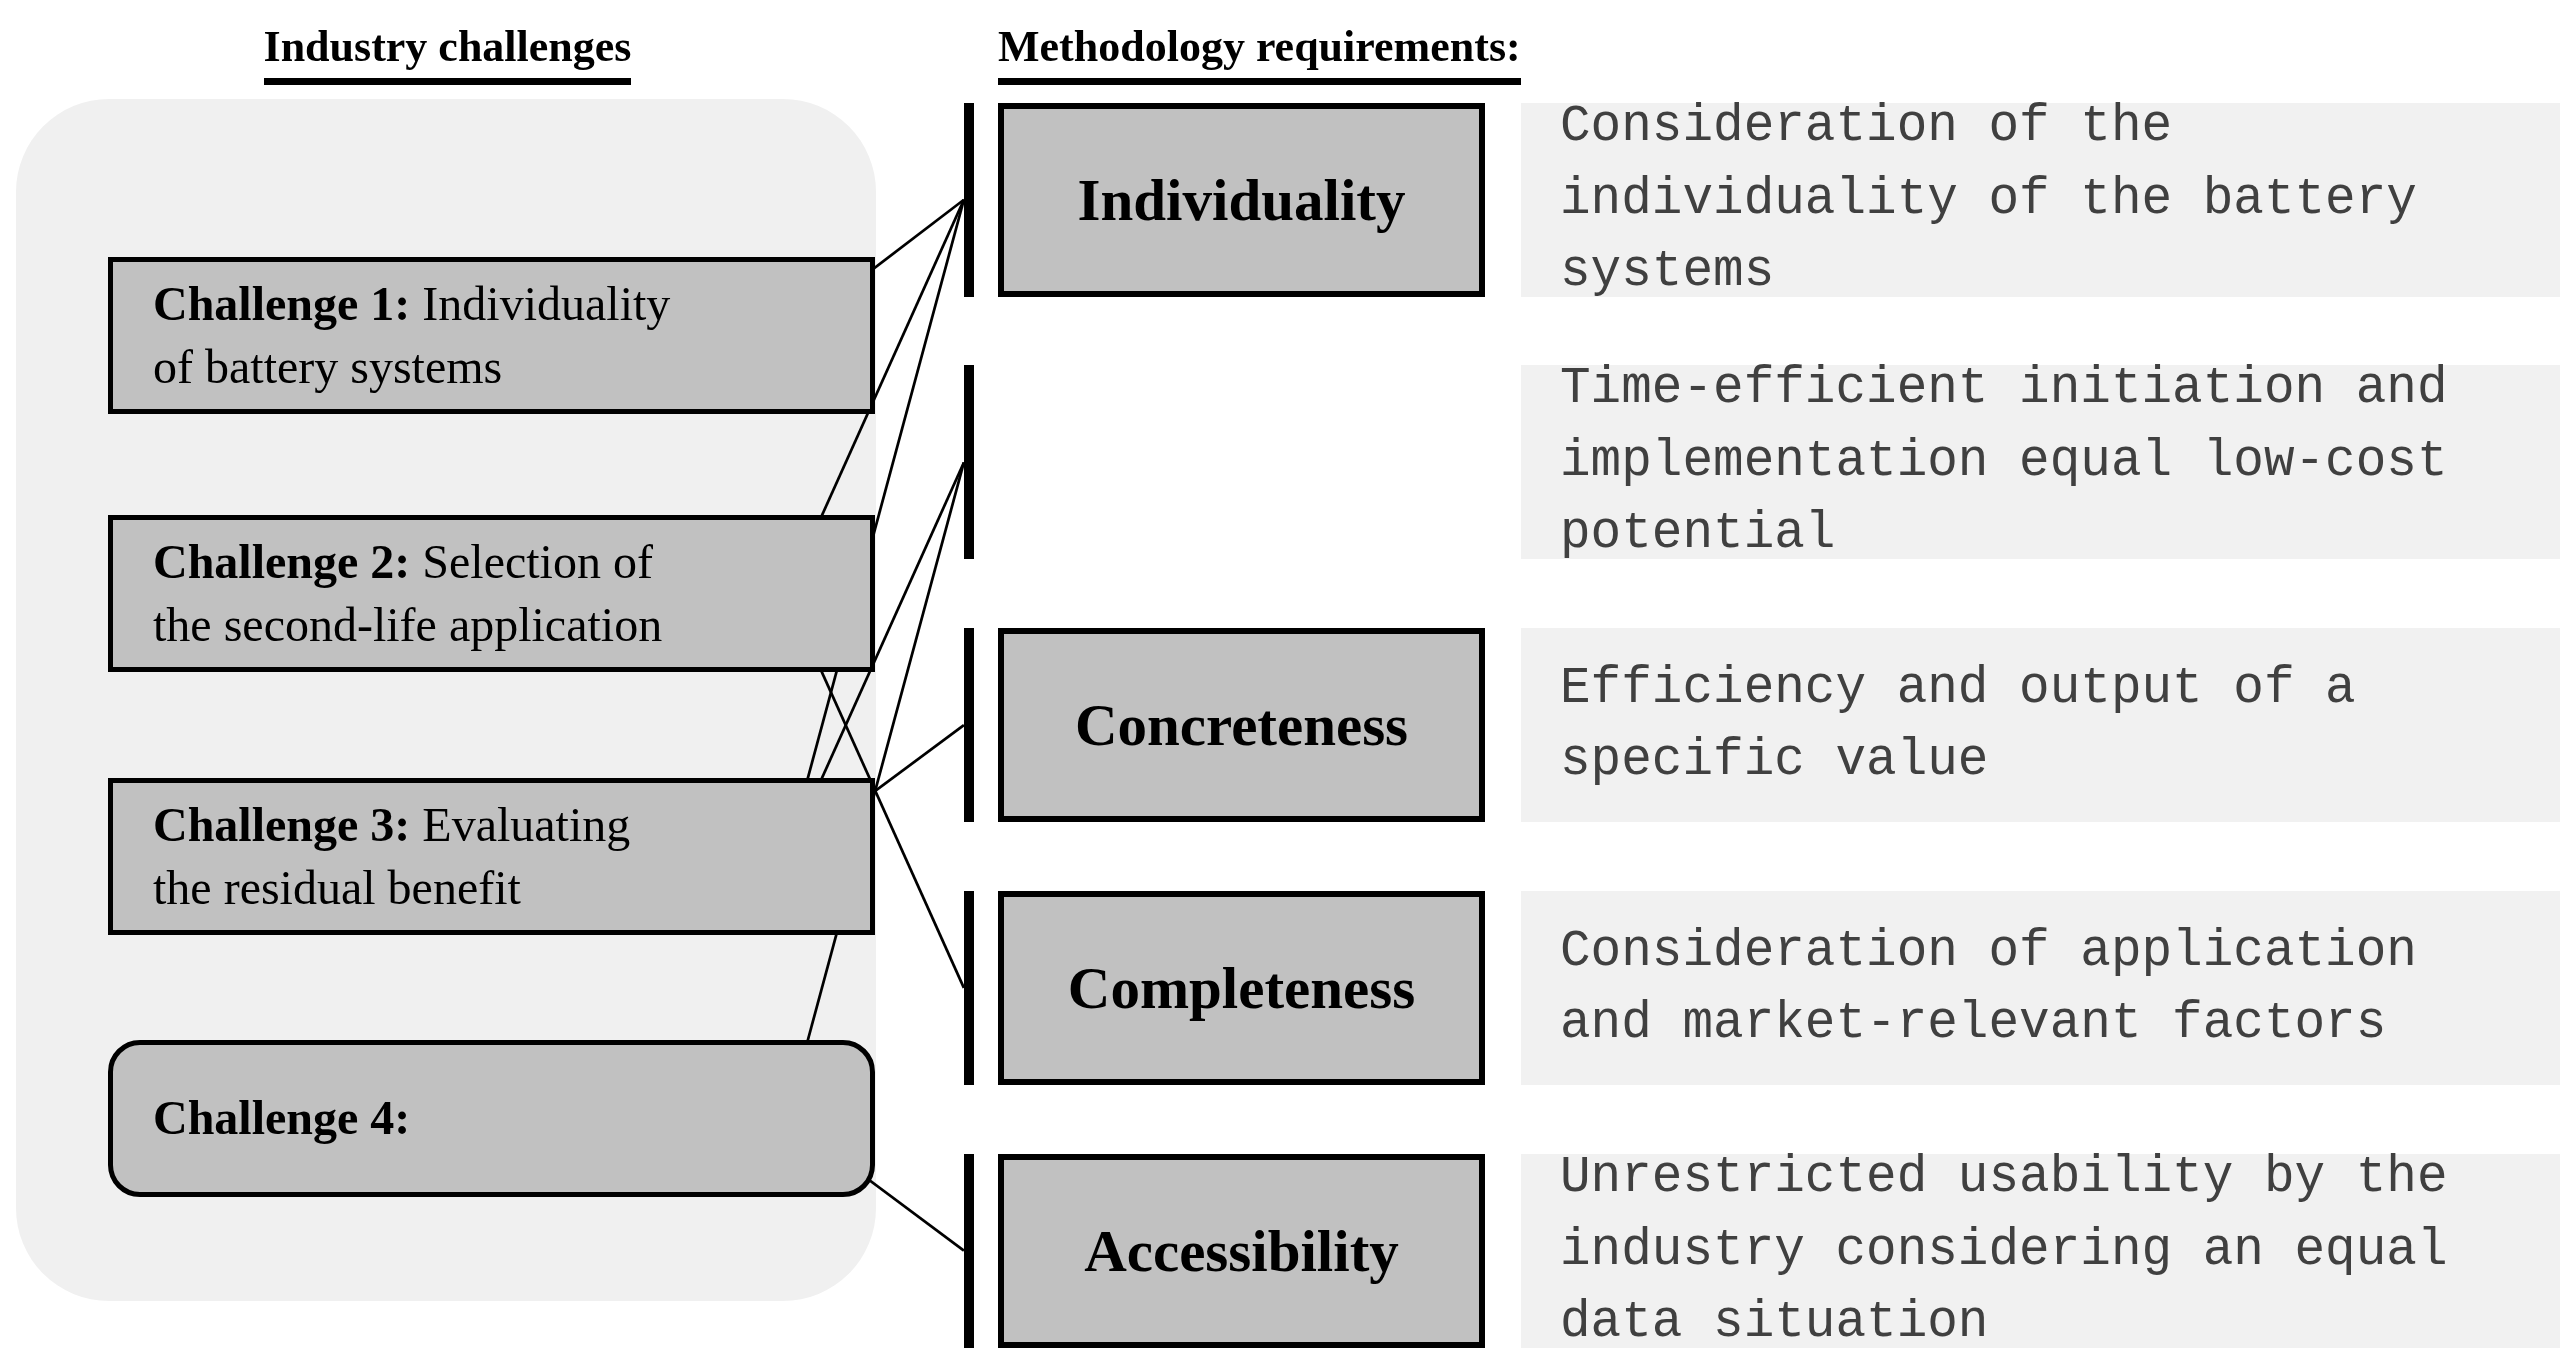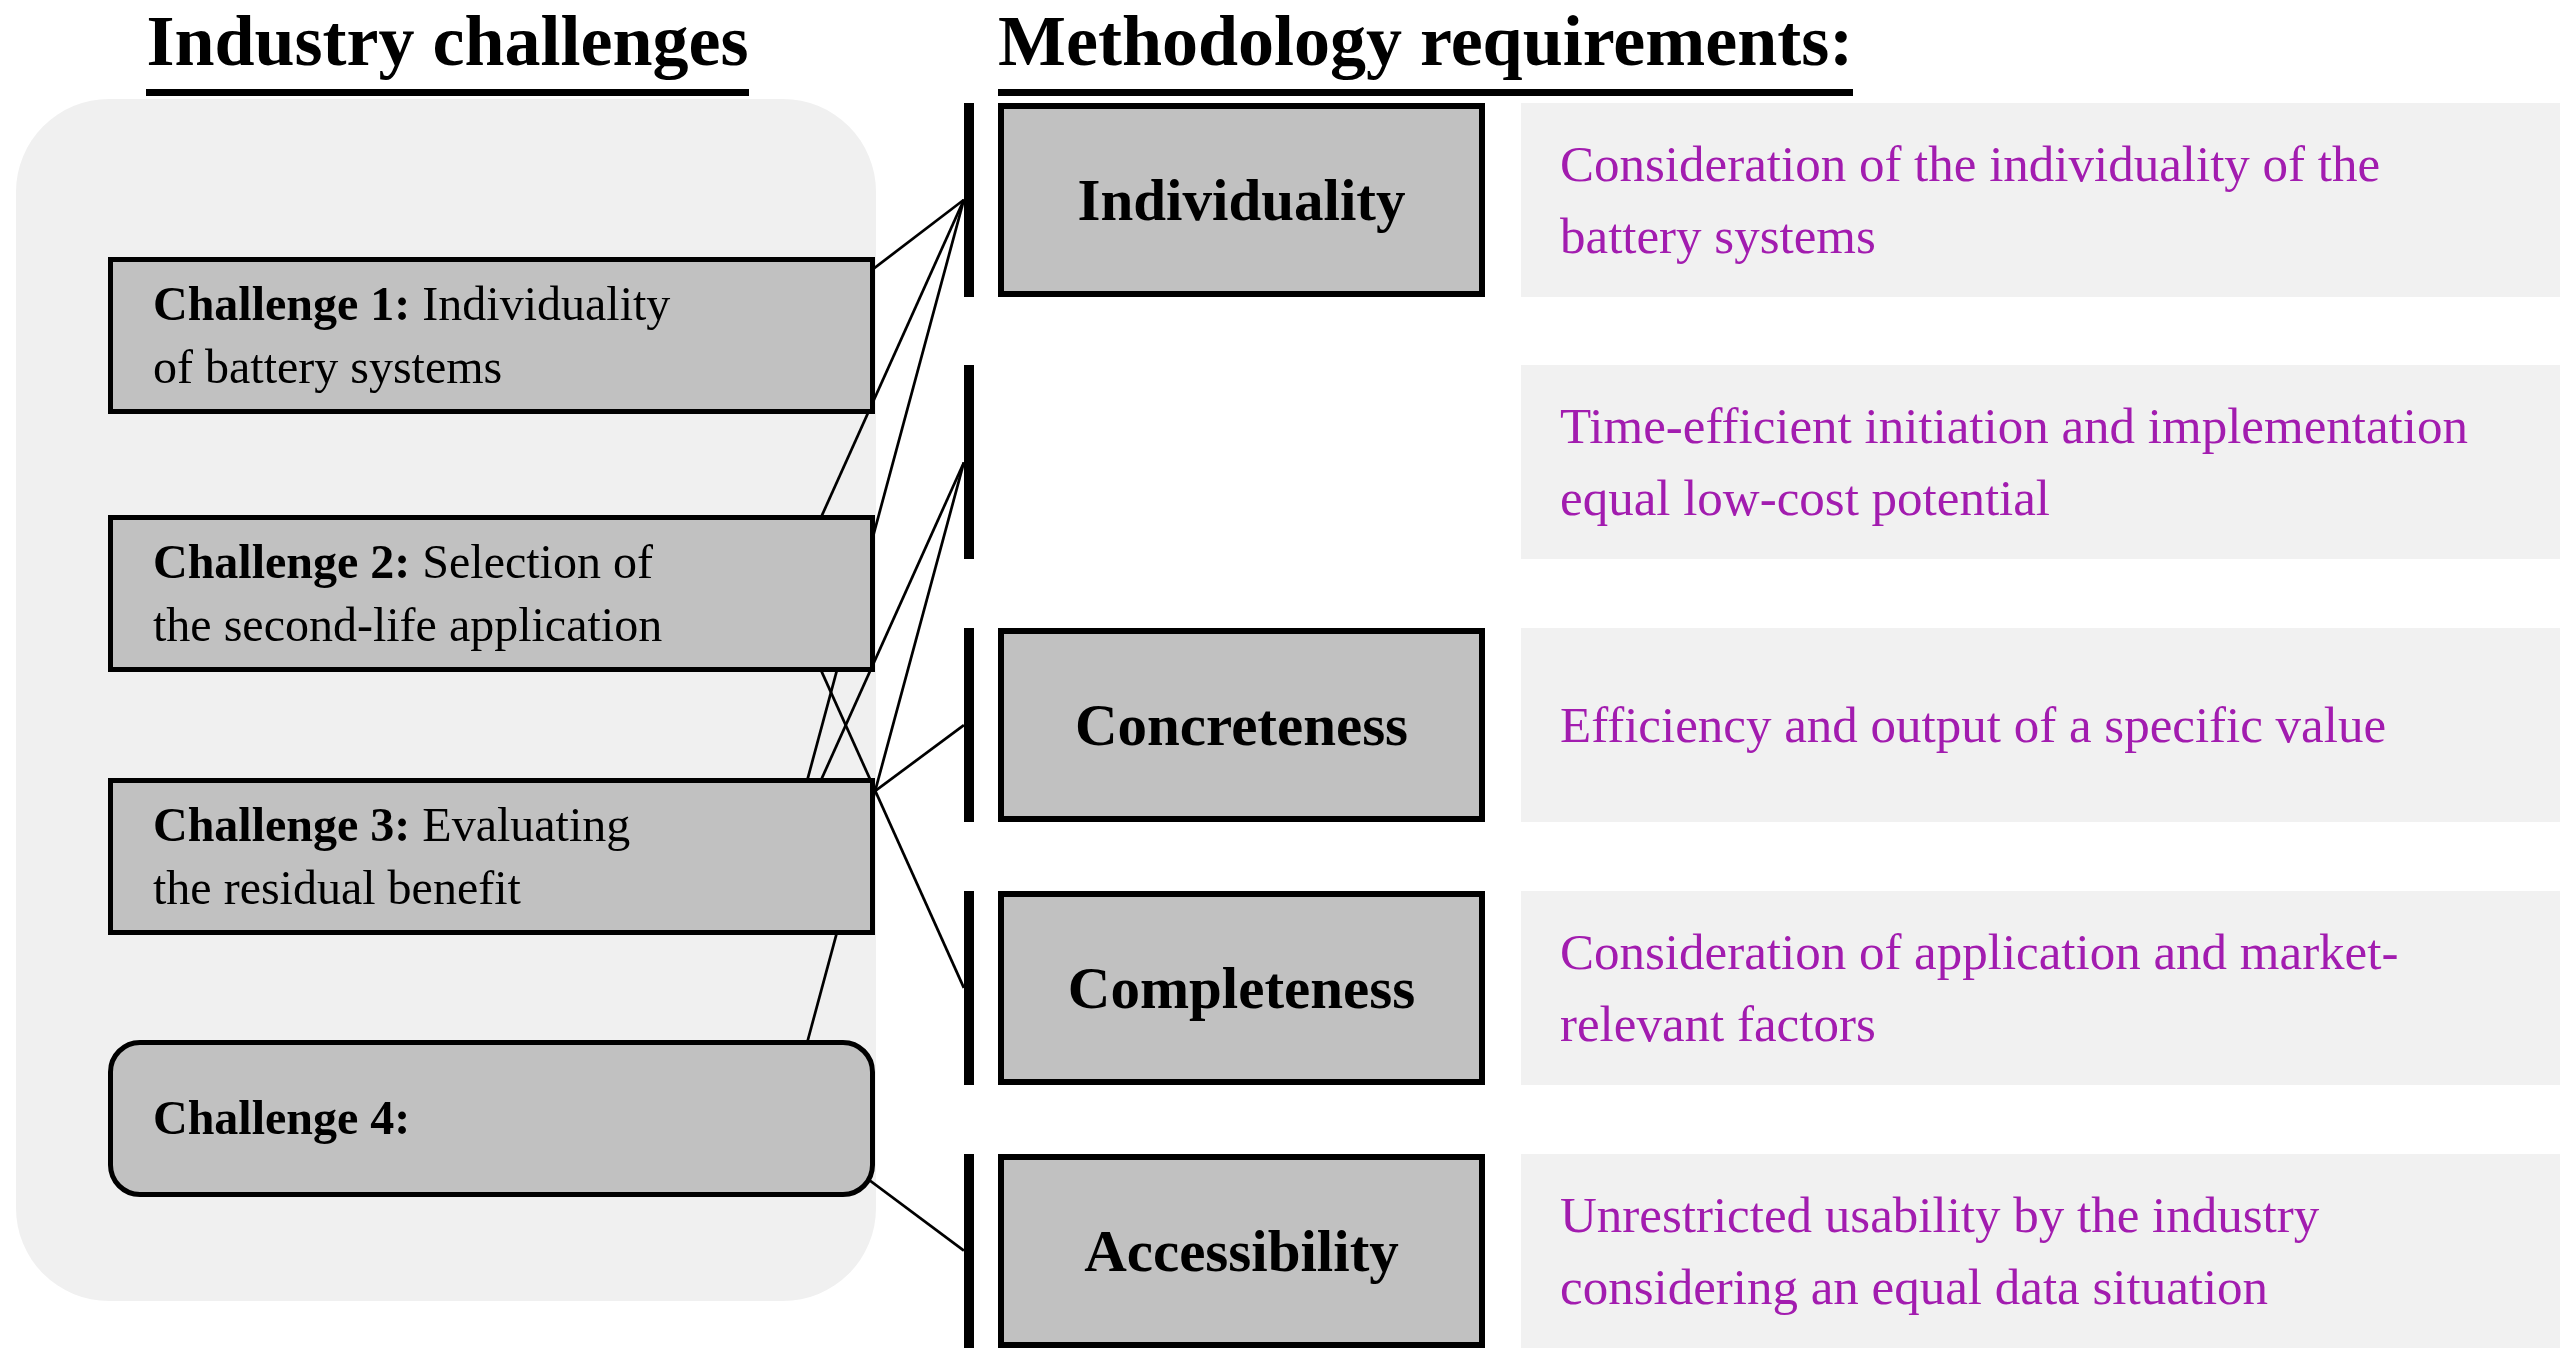--- a/index.html
+++ b/index.html
@@ -16,22 +16,22 @@
     overflow: hidden;
     --box-fill: #c1c1c1;
     --panel-fill: #f1f1f1;
     --container-fill: #f0f0f0;
     --line-color: #000000;
   }
 
   
   .heading {
     position: absolute;
-    top: 0;
-    font-size: 72px;
+    top: 21px;
+    font-size: 44px;
     font-weight: bold;
     color: #000;
     white-space: nowrap;
   }
   .heading .underlined {
     display: inline-block;
     padding-bottom: 6.2px;
     border-bottom: 7.8px solid #000;
   }
   #heading-left  { left: 108px; width: 679px; text-align: center; }
@@ -118,21 +118,22 @@
     background: var(--panel-fill);
     display: flex;
     align-items: center;
     z-index: 2;
   }
   .desc-text {
     padding-left: 39px;
     padding-right: 37px;
     font-size: 51px;
     line-height: 1.42;
-    color: #a21caf;
+    color: #404040;
+    font-family: Liberation Mono, monospace;
   }
 
   
   .row-0 { top: 103px; }
   .row-1 { top: 365px; }
   .row-2 { top: 628px; }
   .row-3 { top: 891px; }
   .row-4 { top: 1154px; }
   .ch-0 { top: 257px; }
   .ch-1 { top: 515px; }

